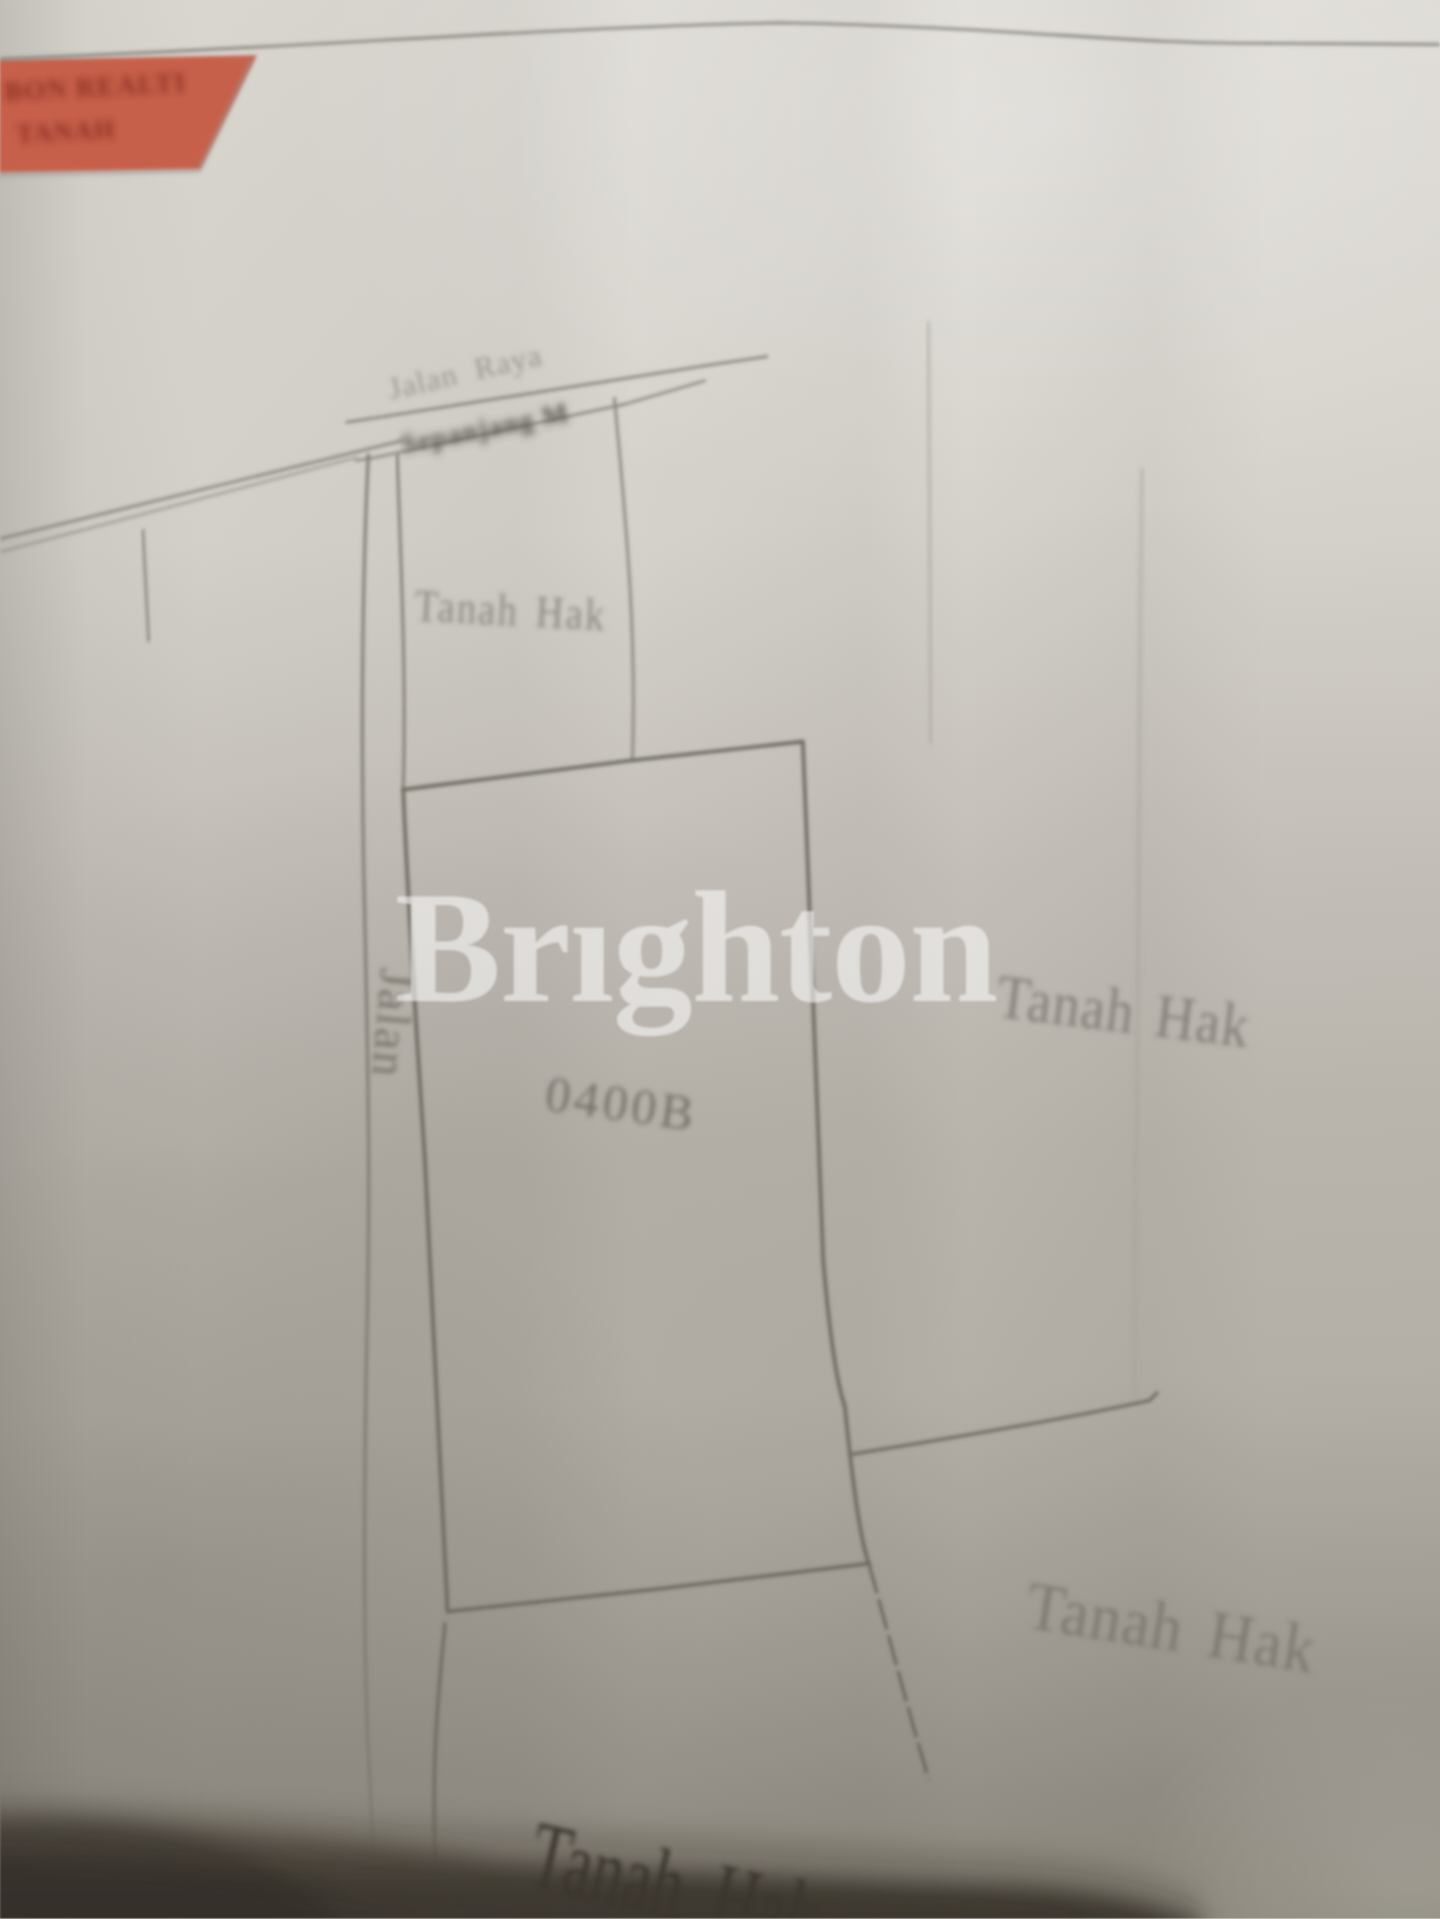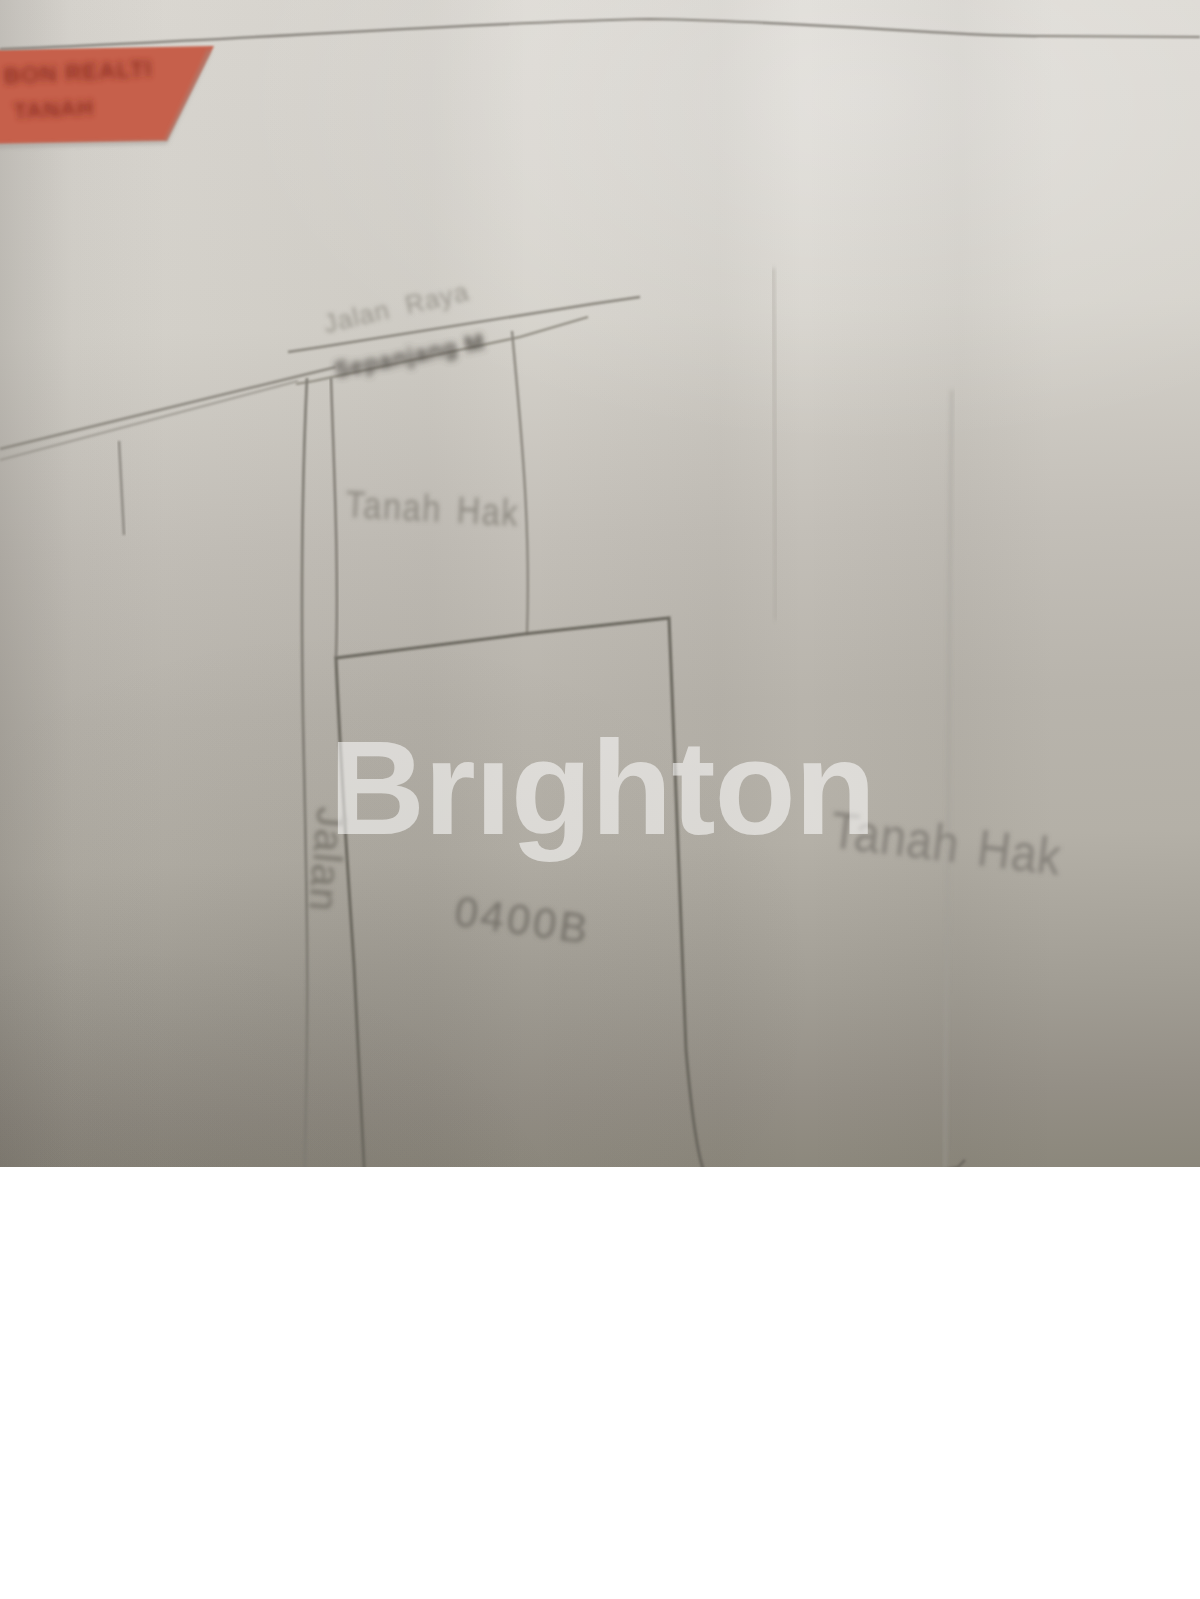--- a/index.html
+++ b/index.html
@@ -1,17 +1,17 @@
 <!DOCTYPE html>
 <html><head>
 <meta charset="utf-8">
 <style>
   html,body{margin:0;padding:0;}
-  #page{position:relative;width:1200px;height:1167px;overflow:hidden;
-    font-family:Liberation Sans, sans-serif;
+  #page{position:relative;width:1200px;height:1599px;overflow:hidden;
+    font-family:Liberation Serif, serif;
     background:linear-gradient(178deg,#dcd9d3 0%,#d9d6d0 10%,#d5d2cb 28%,#c3bfb8 46%,#b8b4ac 60%,#b4b0a7 72%,#a29e95 84%,#948f86 93%,#8b877b 100%);
   }
   svg{filter:blur(0.7px);} .ov{position:absolute;left:0;top:0;width:1200px;height:1599px;pointer-events:none;}
 </style>
 </head>
 <body>
 <div id="page">
 
   <div class="ov" style="background:radial-gradient(ellipse 900px 500px at 72% 6%, rgba(255,255,255,0.28), rgba(255,255,255,0) 70%);"></div>
 

